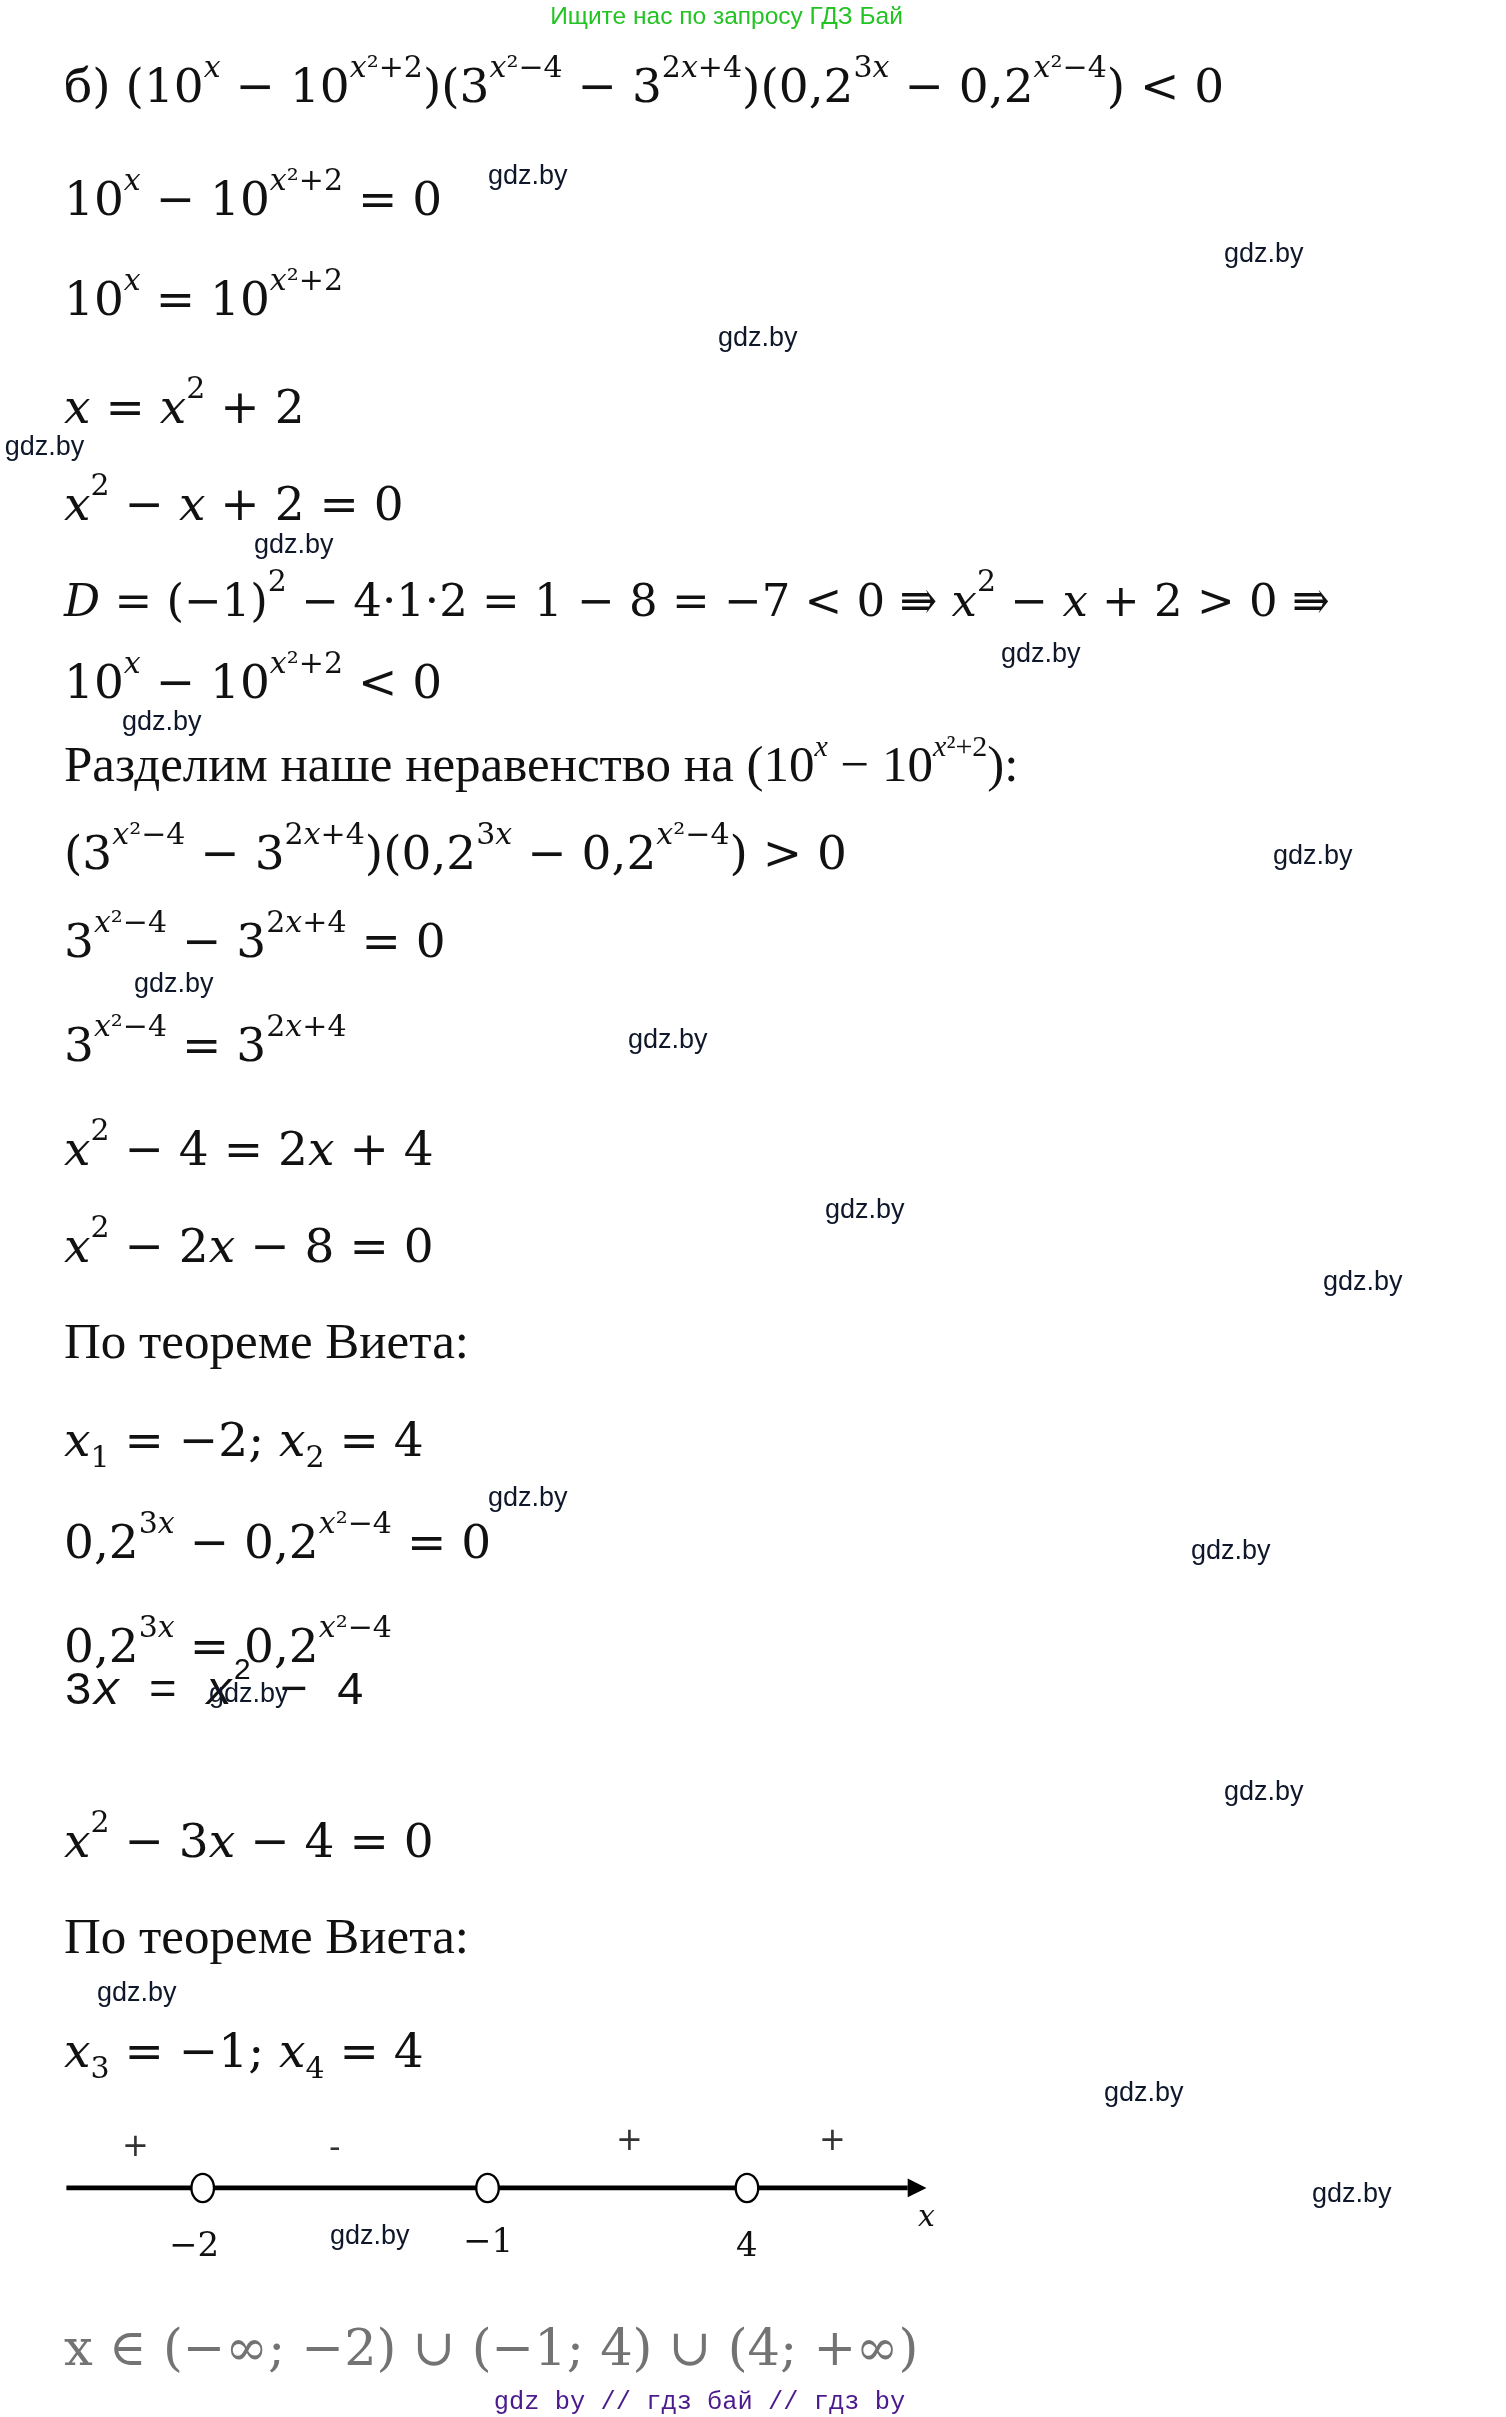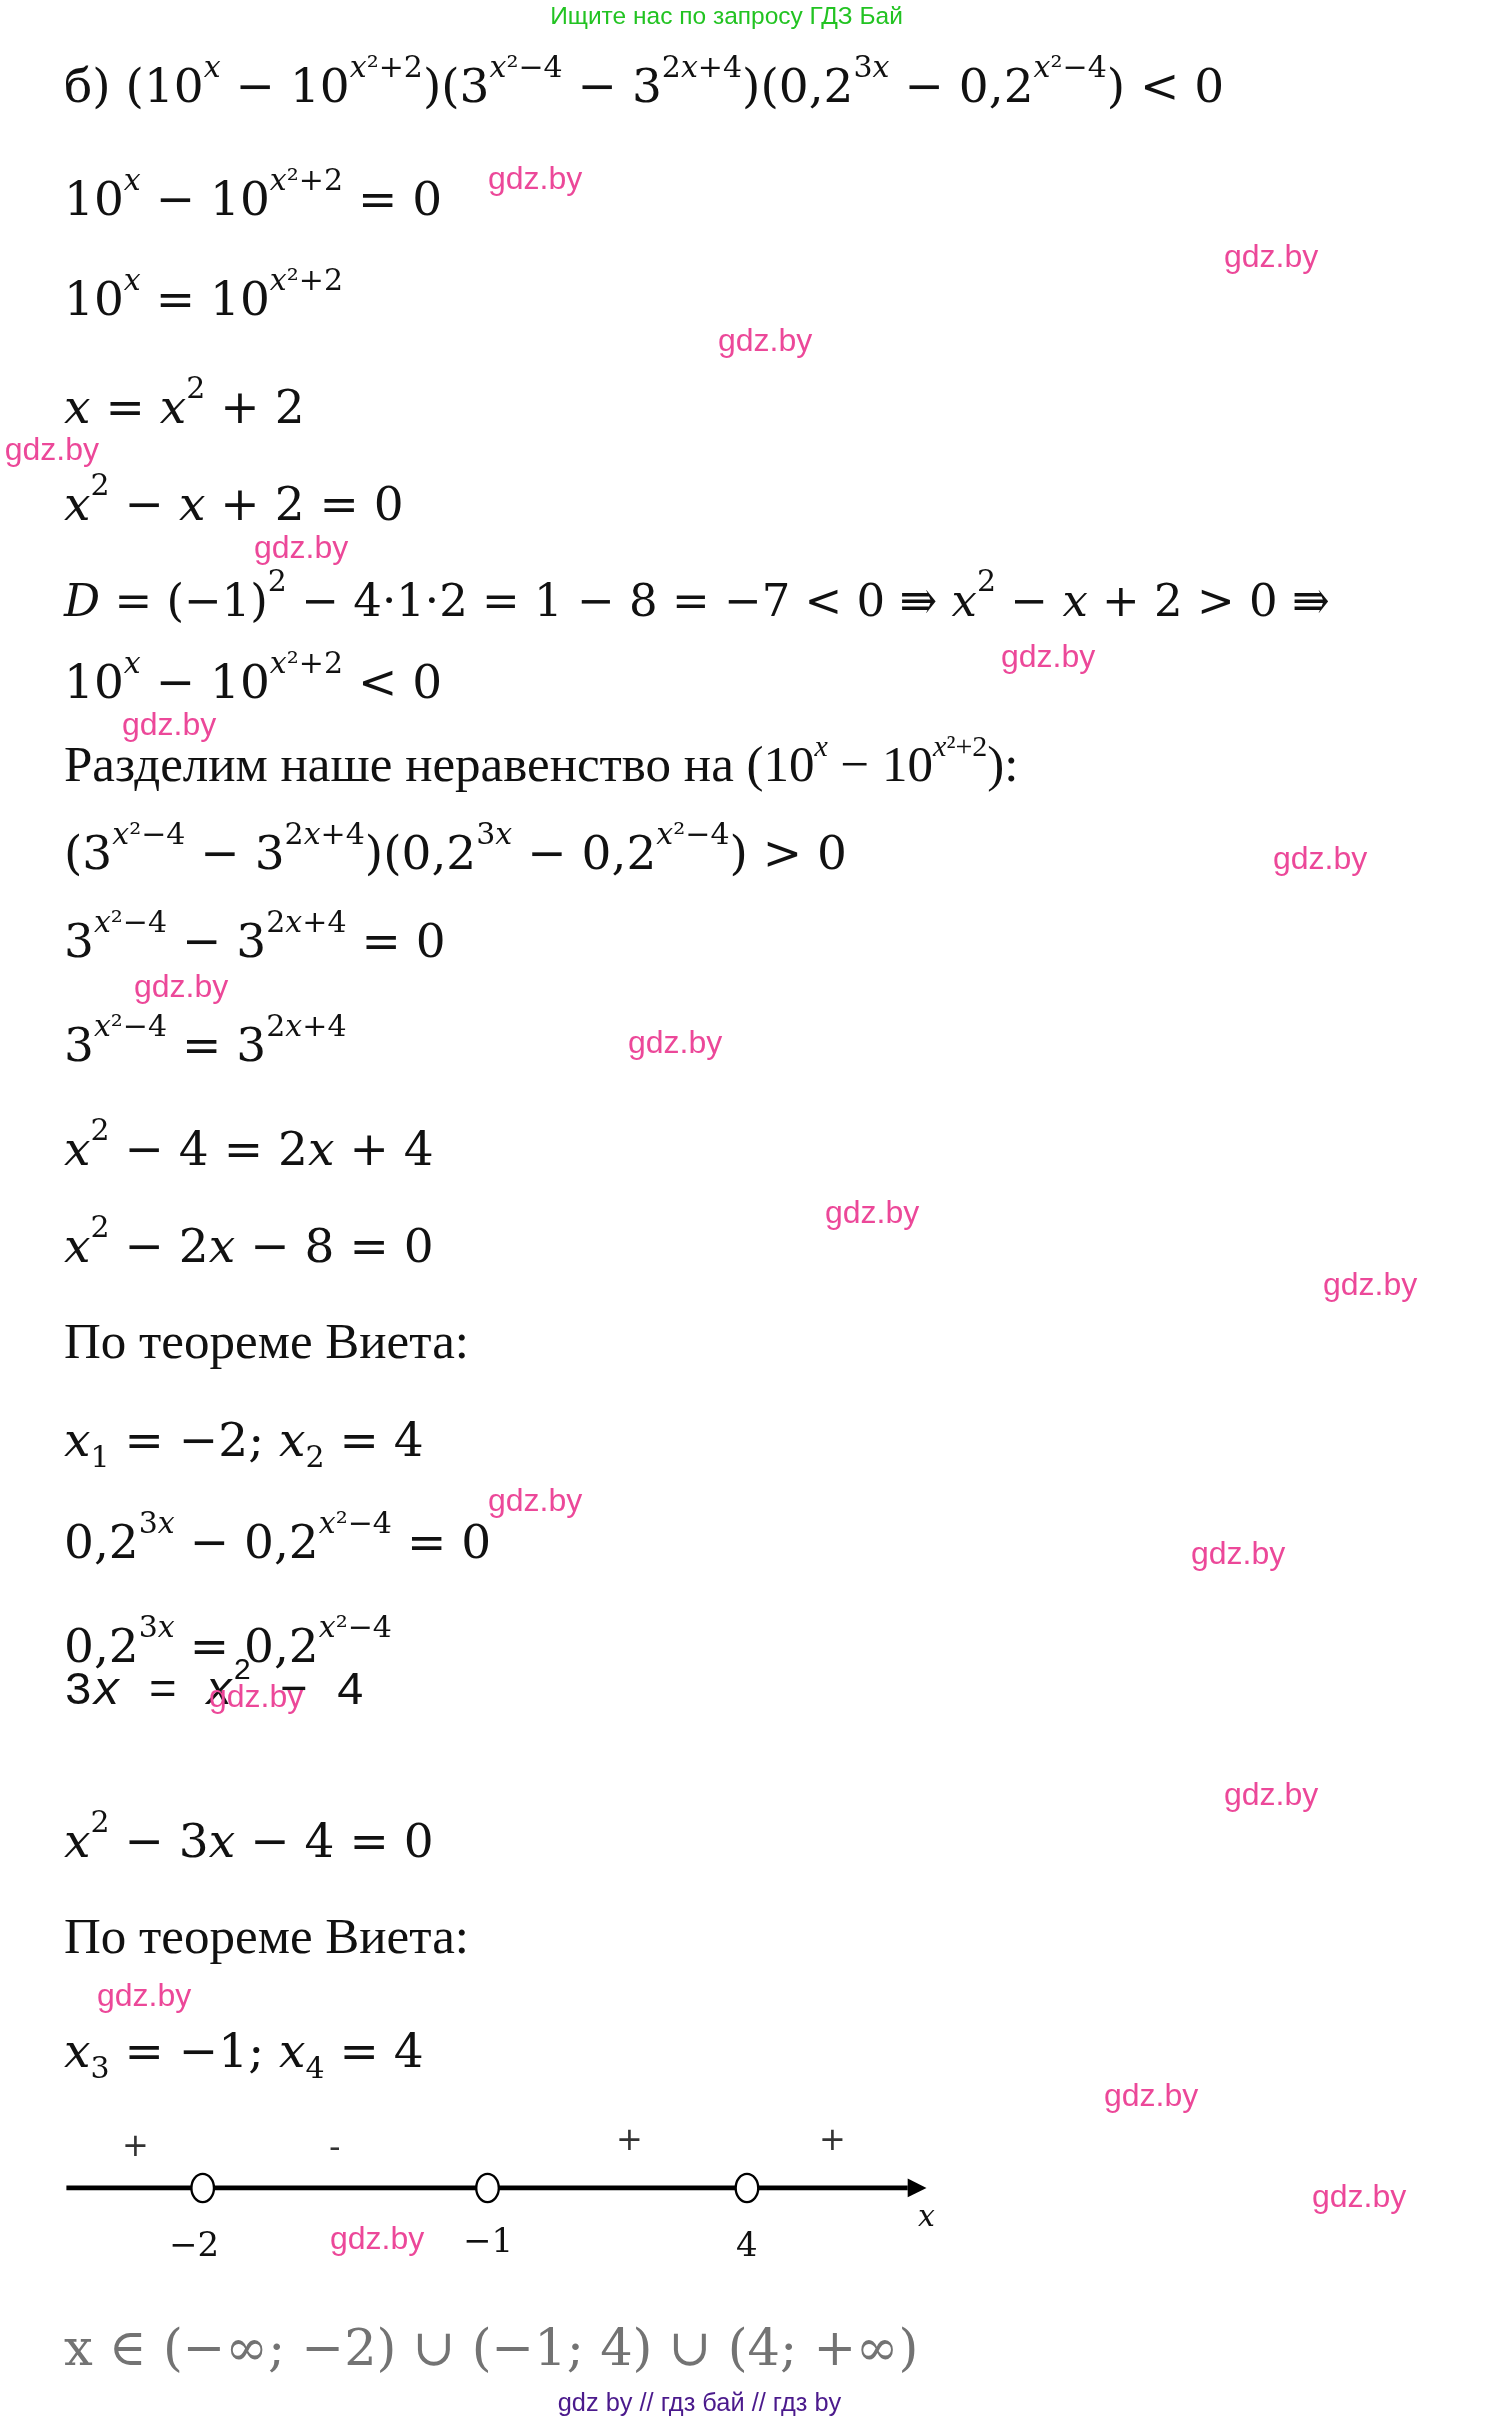--- a/index.html
+++ b/index.html
@@ -3,23 +3,23 @@
 <meta charset="utf-8">
 <style>
   html,body{margin:0;padding:0;background:#fff;}
   body{width:1507px;height:2417px;position:relative;overflow:hidden;font-family:"DejaVu Serif",serif;color:#111;}
   .top-banner{position:absolute;top:0;left:0;width:1453px;text-align:center;font-family:"Liberation Sans",sans-serif;font-size:24.5px;color:#22c322;line-height:32px;}
   .line{position:absolute;left:64px;font-family:"DejaVu Serif",serif;font-size:47px;white-space:nowrap;line-height:56px;}
   .line i{font-style:italic;}
   .line sup{font-size:30px;vertical-align:0.85em;line-height:0;}
   .line sub{font-size:30px;vertical-align:-0.35em;line-height:0;}
   .text-line{font-family:"Liberation Serif",serif;font-size:51px;}
-  .wm{position:absolute;font-family:"Liberation Sans",sans-serif;font-size:32px;color:#ec4899;}
+  .wm{position:absolute;font-family:"Liberation Sans",sans-serif;font-size:27px;color:#0f172a;}
   .answer{position:absolute;left:64px;top:2318px;font-family:"DejaVu Serif",serif;font-size:51px;color:#737373;white-space:nowrap;}
-  .footer{position:absolute;top:2388px;left:0;width:1399px;text-align:center;font-family:Liberation Sans, sans-serif;font-size:25.4px;color:#4b1a8c;}
+  .footer{position:absolute;top:2388px;left:0;width:1399px;text-align:center;font-family:Liberation Mono, monospace;font-size:25.4px;color:#4b1a8c;}
   .numline{position:absolute;left:56px;top:2109px;width:895px;height:141px;}
   .sign{position:absolute;font-family:"DejaVu Sans",sans-serif;font-size:32px;color:#333;}
   .tick-label{position:absolute;font-family:"DejaVu Serif",serif;font-size:34px;}
 </style>
 </head>
 <body>
 
 <div class="top-banner">Ищите нас по запросу ГДЗ Бай</div>
 
 <div class="line" style="top:58px;">

